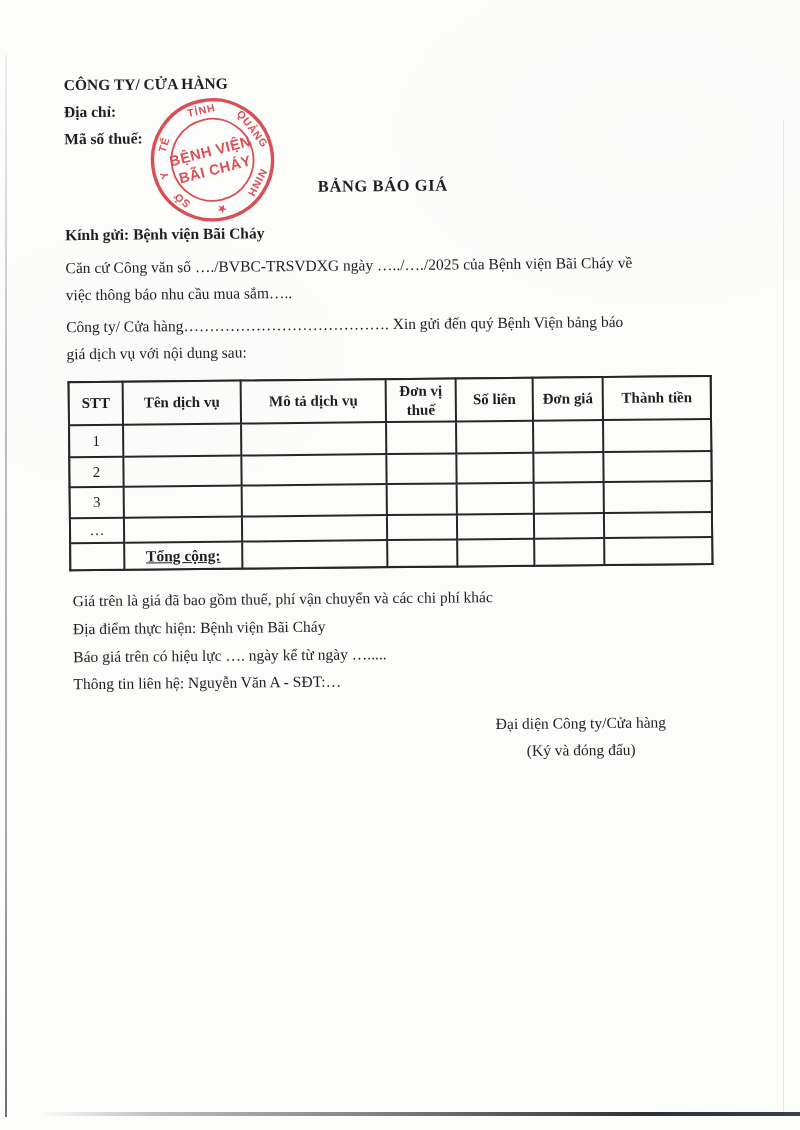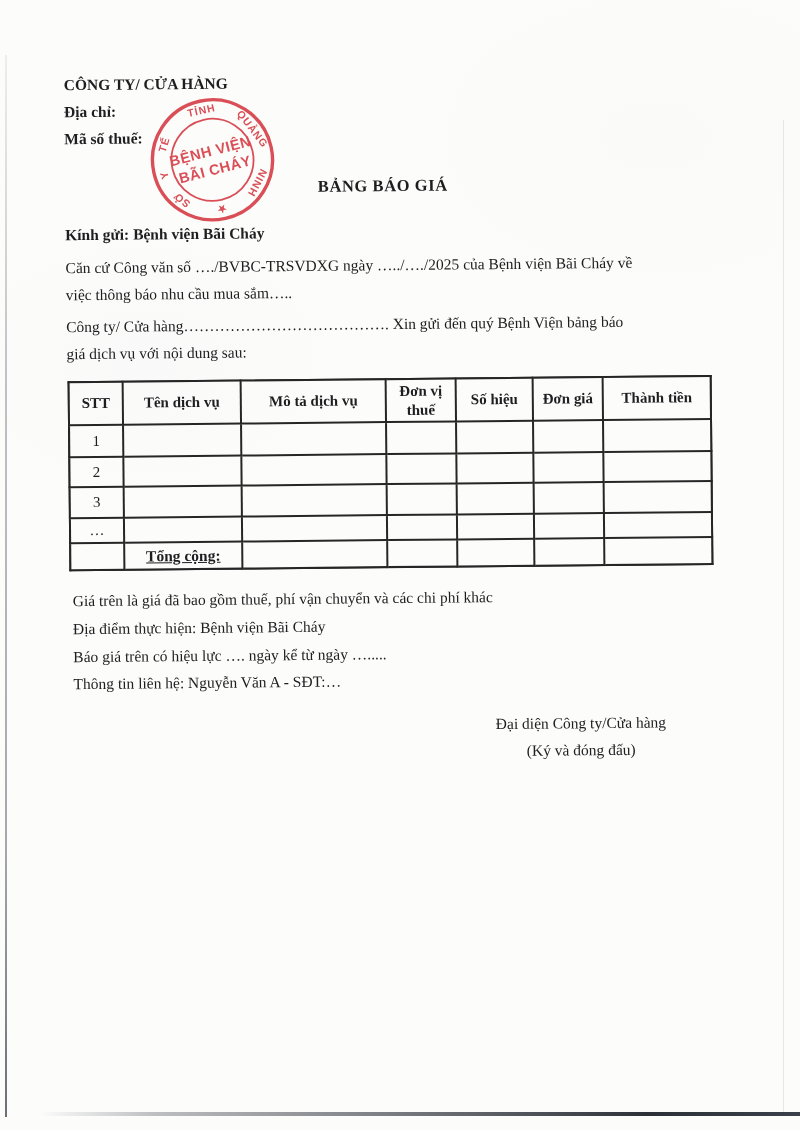--- a/index.html
+++ b/index.html
@@ -129,21 +129,21 @@
           <col style="width:77px">
           <col style="width:70px">
           <col style="width:108px">
       </colgroup>
       <tbody>
           <tr style="height:43px">
         <th>STT</th>
         <th>Tên dịch vụ</th>
         <th>Mô tả dịch vụ</th>
         <th>Đơn vị thuế</th>
-        <th>Số hiệu</th>
+        <th>Số liên</th>
         <th>Đơn giá</th>
         <th>Thành tiền</th>
       </tr>
       <tr style="height:32px">
         <td>1</td>
         <td></td>
             <td></td>
         <td></td>
             <td></td>
         <td></td>

